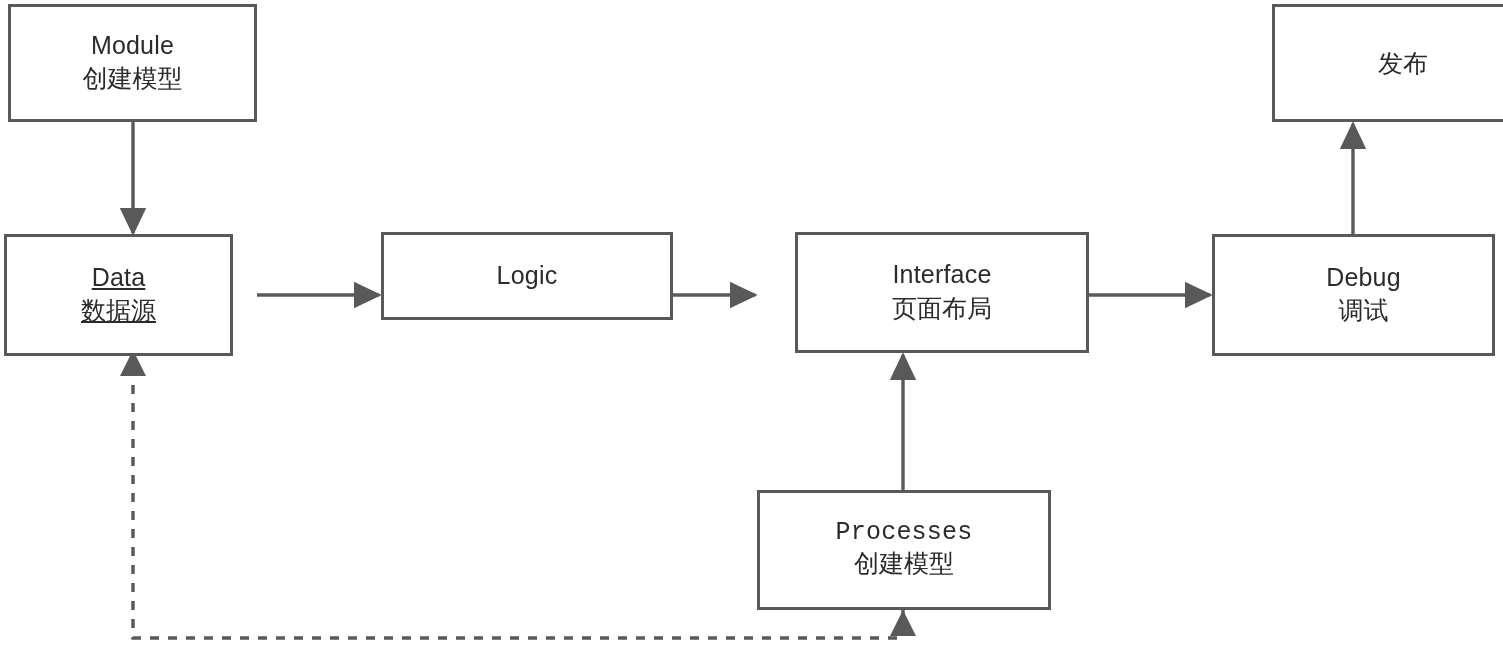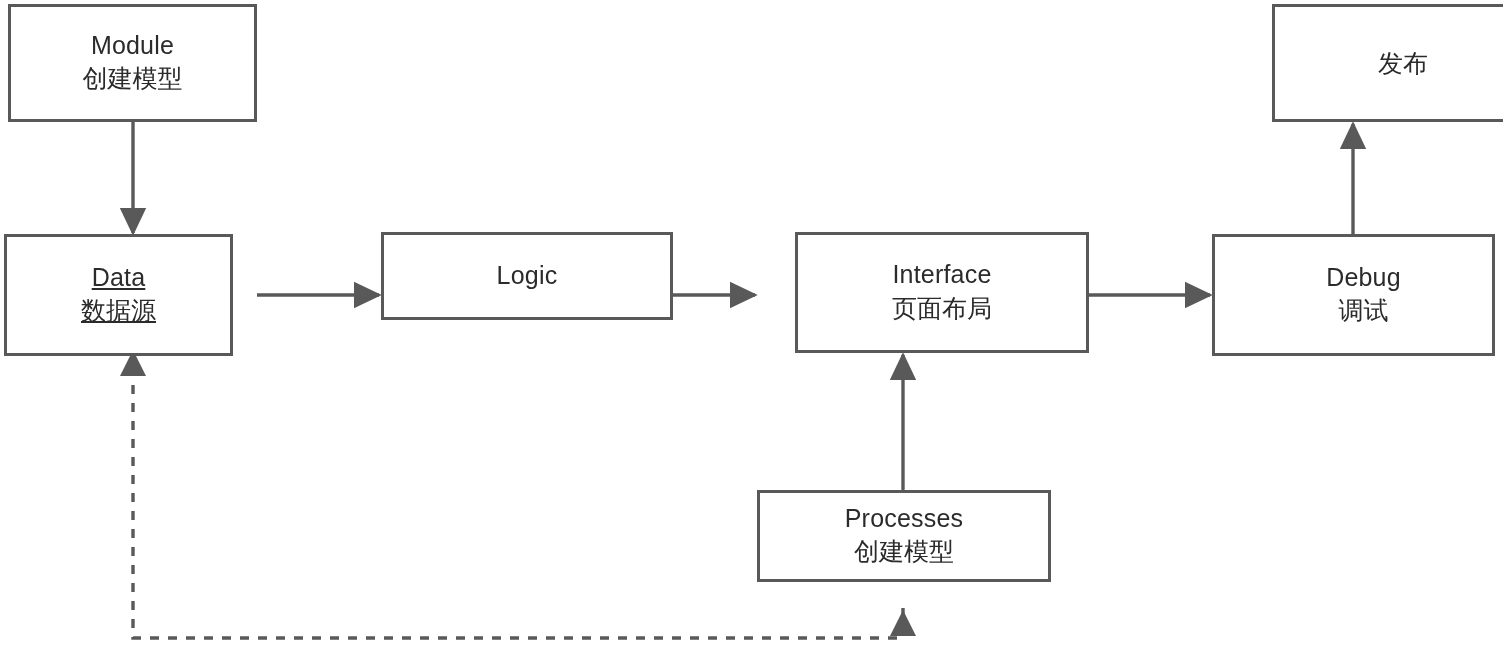--- a/index.html
+++ b/index.html
@@ -105,18 +105,18 @@
 
   <div class="node" style="left:1212px; top:234px; width:283px; height:122px;padding-left:20px;">
     <div class="line-en">Debug</div>
     <div class="line-zh">调试</div>
   </div>
 
   <div class="node single" style="left:1272px; top:4px; width:262px; height:118px;">
     <div class="line-zh">发布</div>
   </div>
 
-  <div class="node" style="left:757px; top:490px; width:294px; height:92px;">
+  <div class="node" style="left:757px; top:490px; width:294px; height:120px;font-family:Liberation Mono, monospace;">
     <div class="line-en">Processes</div>
     <div class="line-zh">创建模型</div>
   </div>
 
 </div>
 
 </body></html>

